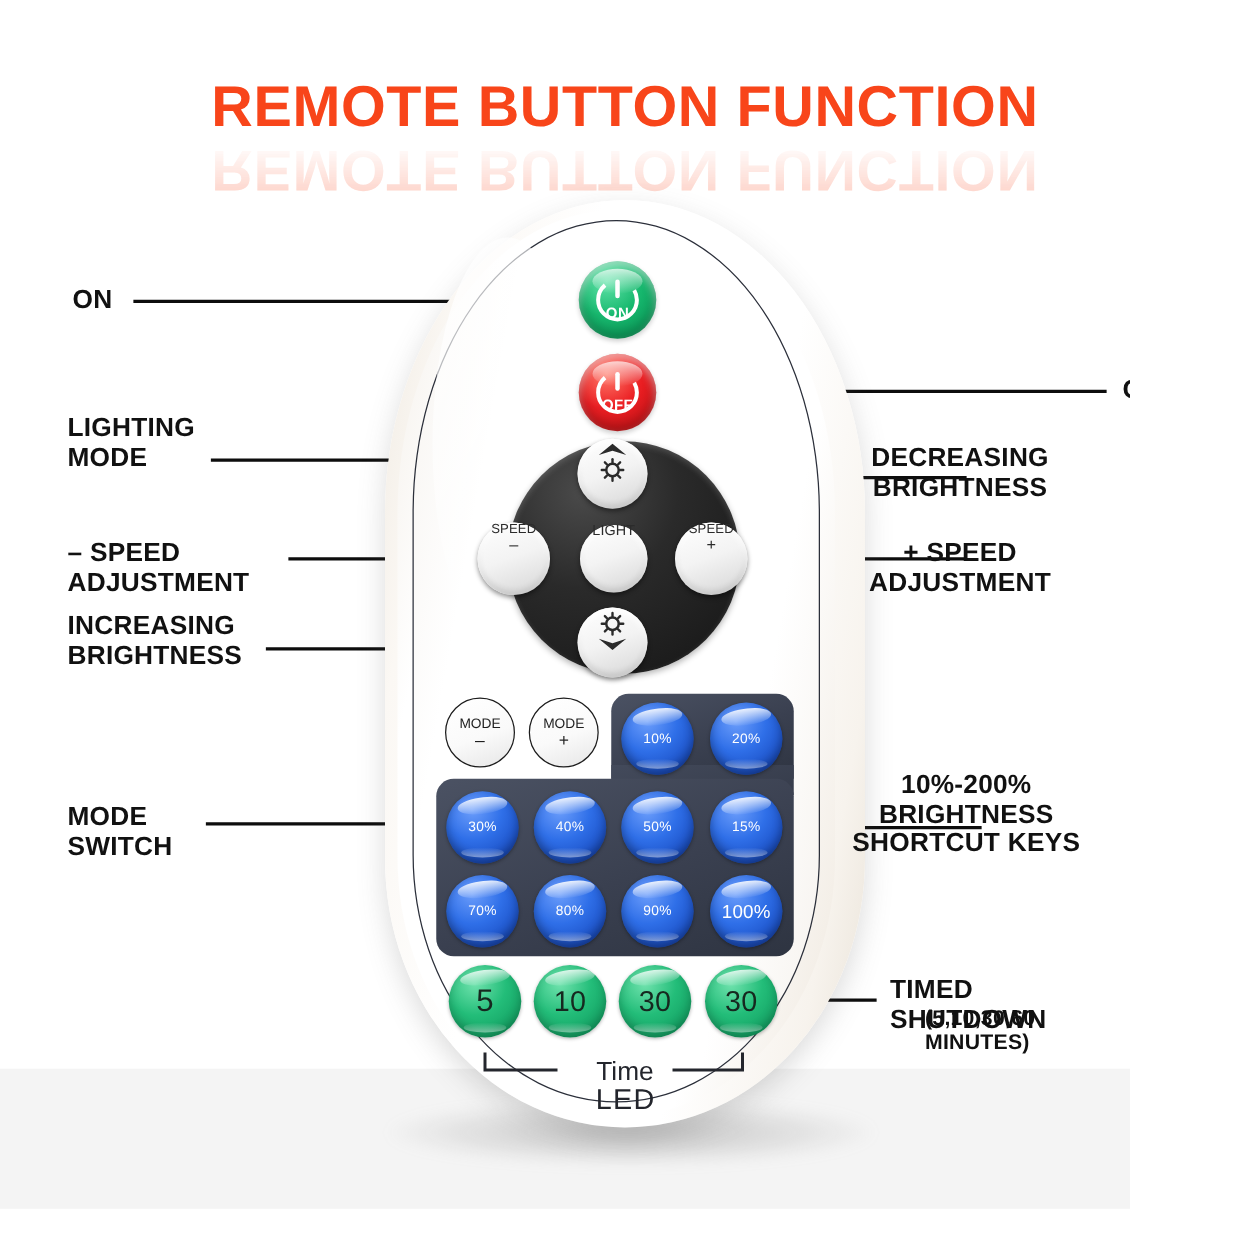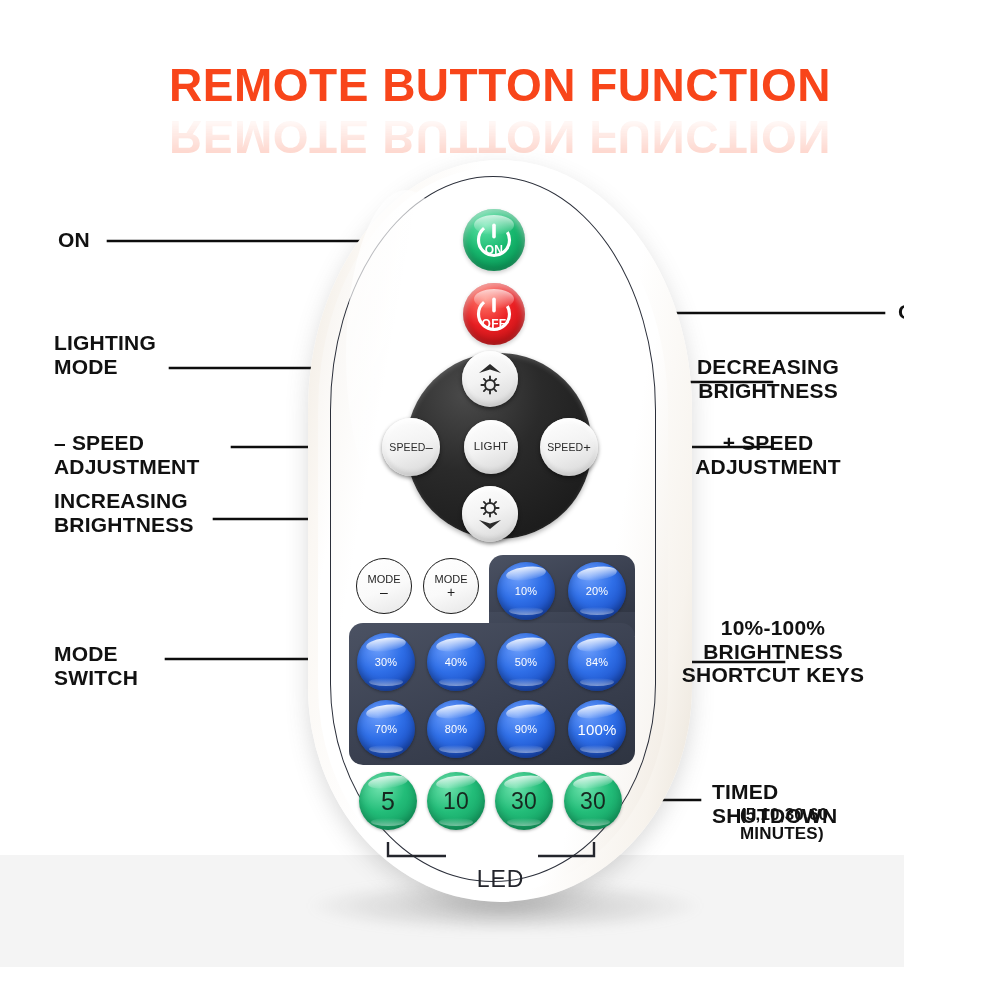--- a/index.html
+++ b/index.html
@@ -93,21 +93,21 @@
   
   .pad{
     position:absolute;left:406px;top:353px;width:186px;height:186px;border-radius:50%;
     background:radial-gradient(circle at 32% 22%, #4a4a4a 0%, #2a2a2a 40%, #151515 100%);
     box-shadow:inset 0 2px 5px rgba(255,255,255,.18), 0 2px 5px rgba(0,0,0,.3);
   }
   .padbtn{
     position:absolute;border-radius:50%;
     background:linear-gradient(160deg,#ffffff 0%,#f3f3f3 48%,#d5d5d5 100%);
     box-shadow:0 2px 4px rgba(0,0,0,.45), inset 0 3px 5px rgba(255,255,255,.95), inset 0 -3px 5px rgba(0,0,0,.12);
-    display:flex;flex-direction:row;align-items:center;justify-content:center;
+    display:flex;flex-direction:column;align-items:center;justify-content:flex-start;
     color:#2b2b2b;
   }
   .pad-up{left:462px;top:351px;width:56px;height:56px;}
   .pad-down{left:462px;top:486px;width:56px;height:56px;}
   .pad-left{left:382px;top:418px;width:58px;height:58px;}
   .pad-right{left:540px;top:418px;width:58px;height:58px;}
   .pad-center{left:464px;top:420px;width:54px;height:54px;}
   .padbtn .pbl{font-size:10.5px;font-weight:normal;line-height:1.02;letter-spacing:.1px;}
   .padbtn .pbl.big{font-size:11.5px;}
   .padbtn .pbsym{font-size:13px;line-height:.9;margin-top:1px;}
@@ -245,20 +245,21 @@
     <div class="remote-inner"></div>
     <div class="remote-face"></div>
     <div class="remote-gloss"></div>
 
     <svg width="400" height="755" style="position:absolute;left:0;top:0;">
       <g stroke="#24262d" stroke-width="2.4" fill="none">
         <path d="M88 682 L88 696 L146 696"></path>
         <path d="M238 696 L294 696 L294 682"></path>
       </g>
     </svg>
+    <div class="time-label" style="top:686px;">Time</div>
   </div>
 
   <div class="pwr pwr-on">
     <svg viewBox="0 0 44 44">
       <circle cx="22" cy="22" r="15.5" fill="none" stroke="#ffffff" stroke-width="3.2" stroke-dasharray="70 30" stroke-dashoffset="-16" transform="rotate(-90 22 22)"></circle>
       <rect x="20.2" y="5.5" width="3.6" height="15" rx="1.8" fill="#ffffff"></rect>
     </svg>
     <div class="pwr-label">ON</div>
     <div class="pwr-gloss"></div>
   </div>
@@ -357,21 +358,21 @@
     <span class="lbl">40%</span>
   </div>
   <div class="bbtn" style="left:497px;top:633px;">
     <div class="bgloss"></div>
     <div class="bgloss2"></div>
     <span class="lbl">50%</span>
   </div>
   <div class="bbtn" style="left:568px;top:633px;">
     <div class="bgloss"></div>
     <div class="bgloss2"></div>
-    <span class="lbl">84%</span>
+    <span class="lbl">15%</span>
   </div>
 
   <div class="bbtn" style="left:357px;top:700px;align-items:center;">
     <div class="bgloss"></div>
     <div class="bgloss2"></div>
     <span class="lbl">70%</span>
   </div>
   <div class="bbtn" style="left:427px;top:700px;">
     <div class="bgloss"></div>
     <div class="bgloss2"></div>
@@ -423,20 +424,20 @@
 ADJUSTMENT</div>
   <div class="callout right" style="left:590px;top:431px;width:356px;">+ SPEED
 ADJUSTMENT</div>
 
   <div class="callout left" style="left:54px;top:489px;">INCREASING
 BRIGHTNESS</div>
 
   <div class="callout left" style="left:54px;top:642px;">MODE
 SWITCH</div>
 
-  <div class="callout right" style="left:600px;top:616px;width:346px;">10%-100%
+  <div class="callout right" style="left:600px;top:616px;width:346px;">10%-200%
 BRIGHTNESS
 SHORTCUT KEYS</div>
 
   <div class="callout left" style="left:712px;top:780px;">TIMED SHUTDOWN</div>
   <div class="callout left" style="left:740px;top:805px;font-size:17px;">(5,10,30,60 MINUTES)</div>
 
 </div>
 
 </body></html>

